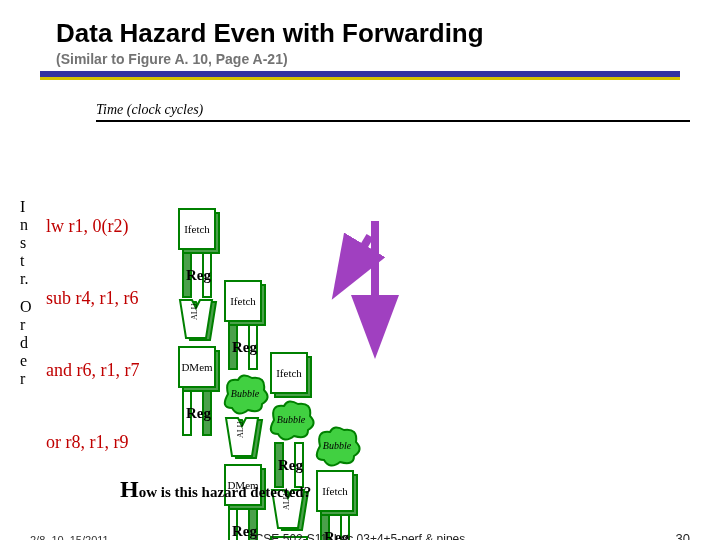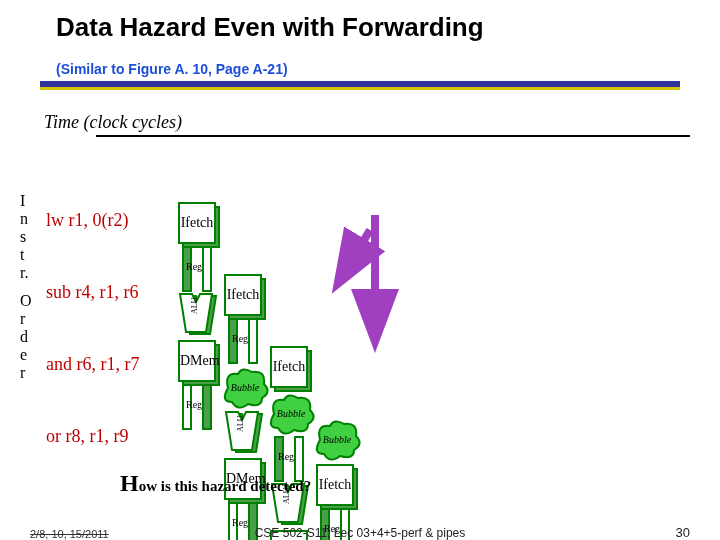--- a/index.html
+++ b/index.html
@@ -1,35 +1,35 @@
 <!DOCTYPE html>
 <html><head>
 <meta charset="utf-8">
 <style>
 body { margin:0; padding:0; width:720px; height:540px; font-family:Arial,sans-serif; background:#fff; position:relative; overflow:hidden; }
 .slide { width:720px; height:540px; position:relative; }
-.title { font-size:26px; font-weight:bold; color:#000; margin:12px 0 0 56px; }
-.subtitle { font-size:14px; font-weight:bold; color:#1d4ed8; margin:18px 0 4px 56px; }
+.title { font-size:26px; font-weight:bold; color:#000; margin:18px 0 0 56px; }
+.subtitle { font-size:14px; font-weight:bold; color:#737373; margin:2px 0 4px 56px; }
 .hr1 { height:6px; background:#3333a0; margin:2px 40px 0 40px; }
 .hr2 { height:3px; background:#d4c300; margin:0 40px 0 40px; }
-.timelabel { font-family:'Comic Sans MS',cursive; font-size:18px; font-style:italic; margin:22px 0 2px 44px; }
+.timelabel { font-family:'Comic Sans MS',cursive; font-size:14px; font-style:italic; margin:22px 0 2px 96px; }
 .timerule { height:2px; background:#000; margin:0 30px 0 96px; }
 .leftlabel { position:absolute; left:20px; top:180px; font-family:'Comic Sans MS',cursive; font-size:16px; line-height:18px; color:#000; }
 .leftlabel div { }
 .instr-area { position:absolute; left:46px; top:180px; }
 .irow { position:relative; height:72px; }
 .itext { font-family:'Times New Roman',serif; font-size:18px; font-weight:normal; color:#c00000; position:absolute; left:0; top:18px; white-space:nowrap; }
 .stages { position:absolute; top:6px; }
 .stage { display:inline-block; width:46px; height:46px; vertical-align:top; position:relative; }
-.box { position:absolute; left:2px; top:4px; width:34px; height:38px; background:#fff; border:2px solid #008000; font-size:14px; text-align:center; line-height:38px; font-family:Verdana; }
+.box { position:absolute; left:2px; top:4px; width:34px; height:38px; background:#fff; border:2px solid #008000; font-size:11px; text-align:center; line-height:38px; font-family:Verdana; }
 .ghost { position:absolute; left:6px; top:8px; width:34px; height:38px; background:#4aa04a; border:2px solid #008000; }
 .regshape { position:absolute; left:6px; top:2px; width:6px; height:42px; background:#fff; border:2px solid #008000; }
 .regshape.r2 { left:26px; }
 .regshape.filled { background:#4aa04a; }
-.reglabel { position:absolute; left:10px; top:17px; font-size:10px; font-family:Verdana; }
+.reglabel { position:absolute; left:10px; top:17px; font-size:15px; font-family:Verdana;font-weight:bold; }
 .alu-shape { position:absolute; left:0; top:2px; }
 .alu-shape svg { display:block; }
 .alu-fill { fill:#4aa04a; stroke:#008000; stroke-width:2; }
 .alu-label { position:absolute; left:14px; top:24px; font-size:8px; transform:rotate(-90deg); transform-origin:left top; font-family:Verdana; }
 .bubble { position:absolute; left:-4px; top:2px;font-style:italic; }
 .bubble svg { display:block; }
 .note { position:absolute; left:520px; top:165px; width:178px; font-family:'Times New Roman',serif; font-size:16px; font-weight:bold; color:#000; line-height:18px; }
 .arrow { position:absolute; z-index:5; }
 .howq { position:absolute; left:120px; top:458px; font-family:'Times New Roman',serif; font-size:15px; font-weight:bold; }
 .howq .big { font-size:24px; }

